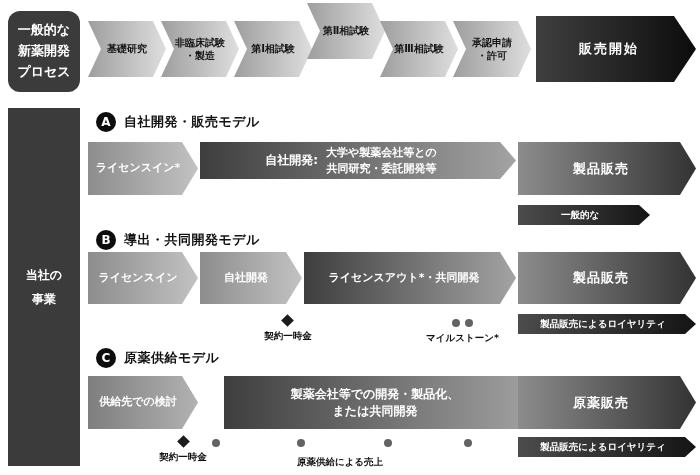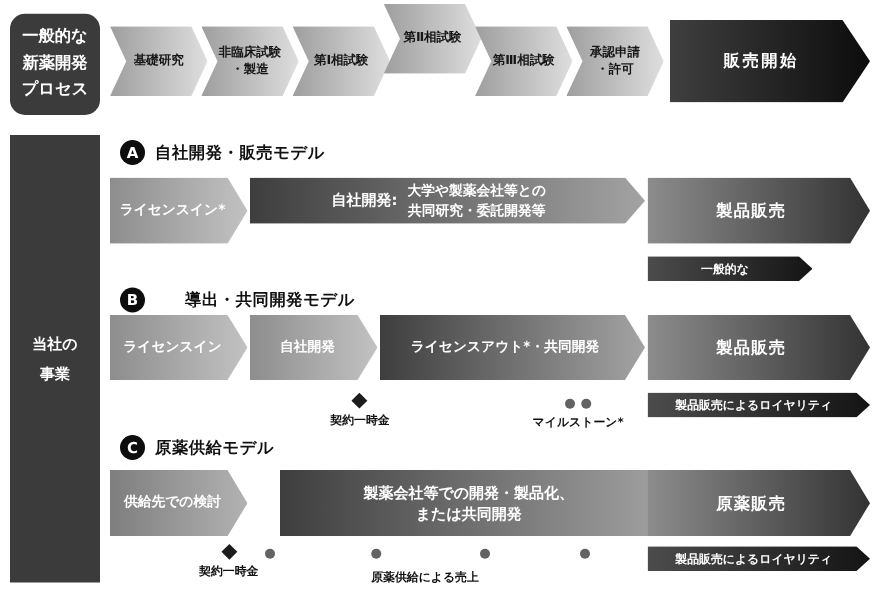--- a/index.html
+++ b/index.html
@@ -72,21 +72,21 @@
     <span class="bigarrow" style="font-size:12px;">自社開発:</span>
     <span class="bigarrow pre">大学や製薬会社等との
 共同研究・委託開発等</span>
   </div>
 
   <div class="abs flex arrow g-sales salesarrow" style="left:518px; top:142px; width:178px; height:53px;">製品販売</div>
 
   <div class="abs flex arrow-sm g-rev revarrow" style="left:518px; top:205px; width:132px; height:20px;">一般的な</div>
 
   <div class="abs flex badge" style="left:96px; top:230px;">B</div>
-  <div class="abs flex sectitle" style="left:124px; top:230px; height:20px;margin-left:24px;">導出・共同開発モデル</div>
+  <div class="abs flex sectitle" style="left:124px; top:230px; height:20px;">導出・共同開発モデル</div>
 
   <div class="abs flex arrow g-mid rowarrow" style="left:88px; top:252px; width:110px; height:52px;">ライセンスイン</div>
   <div class="abs flex arrow g-mid rowarrow" style="left:200px; top:252px; width:102px; height:52px;">自社開発</div>
   <div class="abs flex arrow g-darkbig bigarrow" style="left:304px; top:252px; width:212px; height:52px; padding-right:12px;">ライセンスアウト*・共同開発</div>
   <div class="abs flex arrow g-sales salesarrow" style="left:518px; top:252px; width:178px; height:52px;">製品販売</div>
 
   <div class="abs diamond" style="left:283px; top:316px;"></div>
   <div class="abs flex marklabel" style="left:245px; top:330px; width:86px;">契約一時金</div>
 
   <div class="abs dot" style="left:452px; top:319px;"></div>

